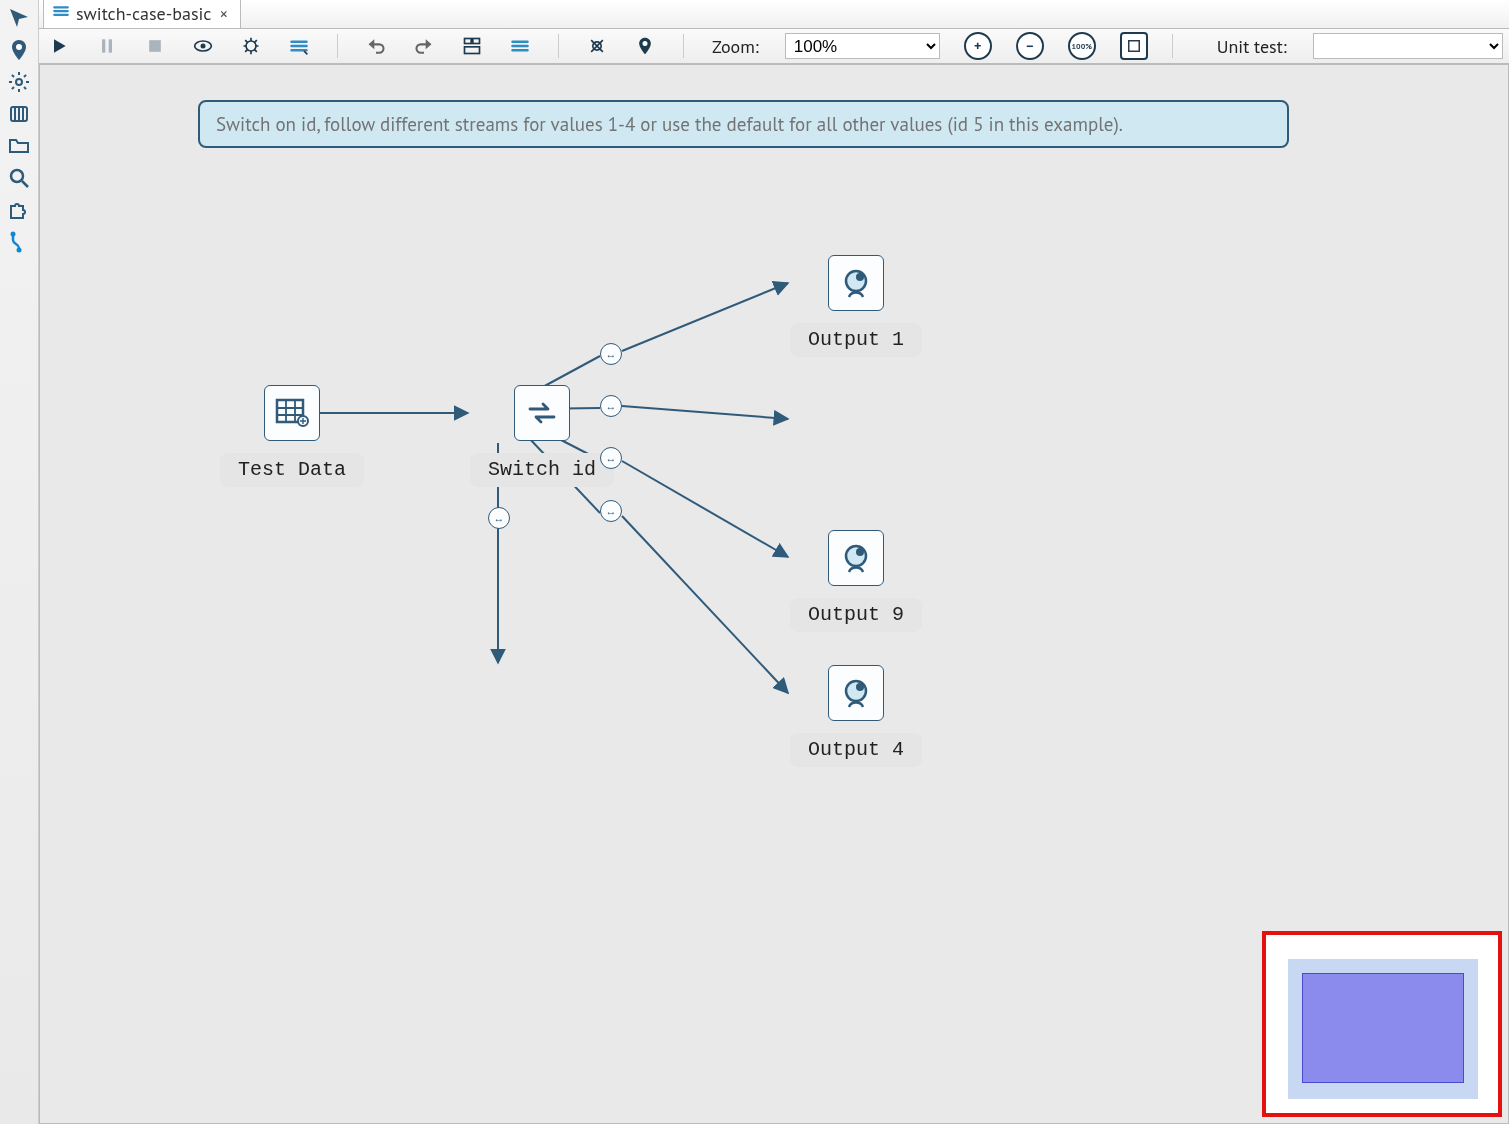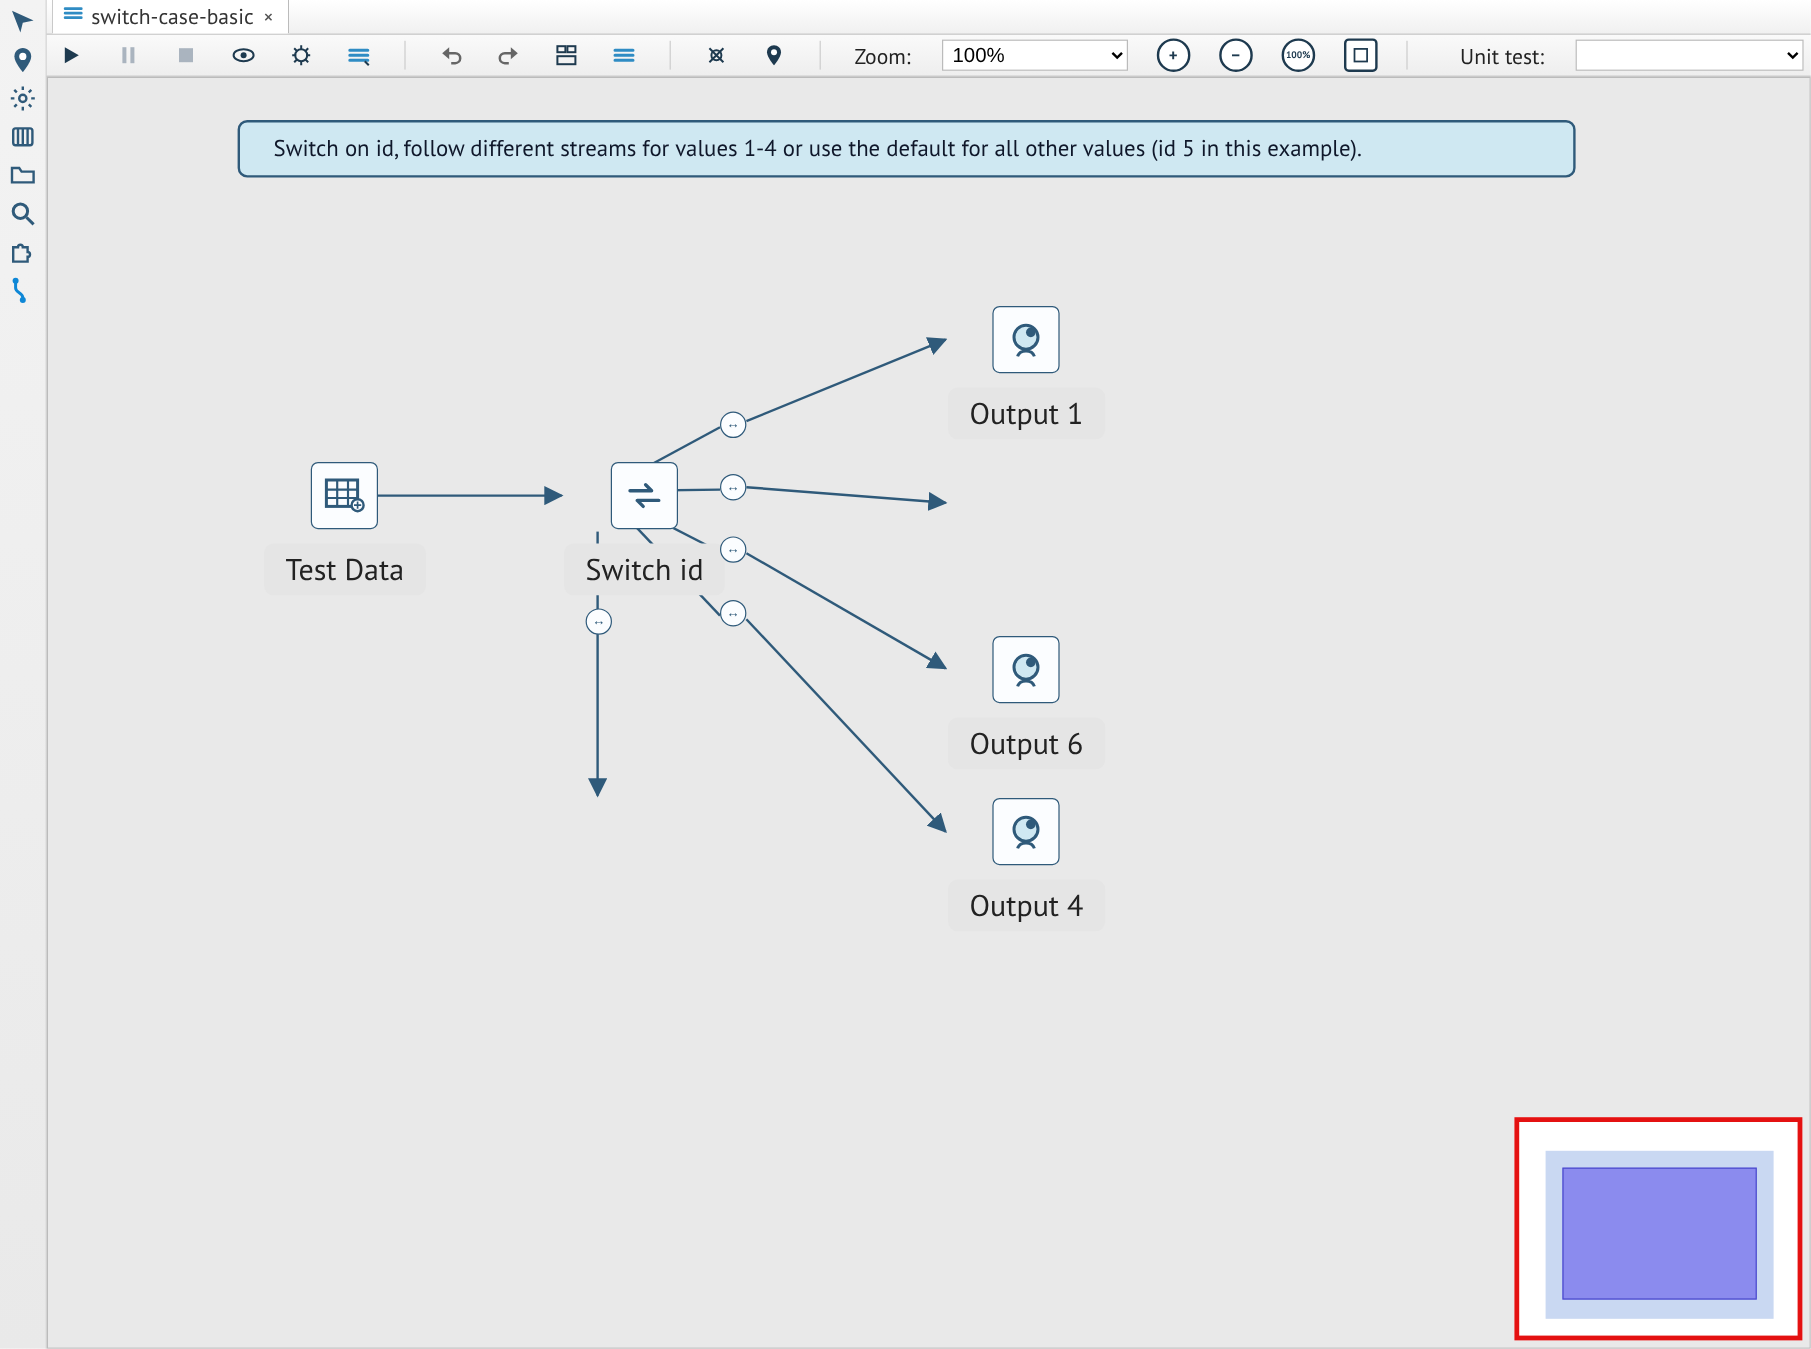--- a/index.html
+++ b/index.html
@@ -85,42 +85,43 @@
 .canvas-wrap { flex:1; position:relative; background:var(--bg); overflow:hidden; border:1px solid #bbb; margin:0; }
 svg.flow { position:absolute; left:0; top:0; width:100%; height:100%; }
 
 
 .note {
   position:absolute; left:158px; top:35px;
   width:1055px;
   background:var(--note-bg);
   border:2px solid var(--note-border);
   border-radius:8px;
-  padding:10px 28px;
-  font-size:19px; color:#0f172a;
+  padding:10px 16px;
+  font-size:19px; color:#737373;
 }
 
 .nodewrap { position:absolute; display:flex; flex-direction:column; align-items:center; }
 .node {
   width:54px; height:54px;
   border:1.5px solid var(--brand);
   border-radius:6px; background:#fbfdff;
   display:flex; align-items:center; justify-content:center;
   cursor:pointer;
   box-shadow:none;
 }
 .node svg { width:40px; height:40px; }
 .nlabel {
   margin-top:12px;
   background:var(--label-bg);
   padding:5px 18px 6px;
   border-radius:8px;
-  font-size:25px; color:#222;
+  font-size:20px; color:#222;
   text-align:right;
   white-space:nowrap;
+  font-family:Liberation Mono, monospace;
 }
 .joint {
   position:absolute; width:20px; height:20px;
   border:1.5px solid var(--brand); border-radius:50%;
   background:#fbfdff;
   display:flex; align-items:center; justify-content:center;
   font-size:11px; color:var(--brand);
 }
 
 
@@ -360,21 +361,21 @@
         <div class="nlabel">Output 1</div>
       </div>
       <div class="nodewrap" style="left:750px; top:465px">
         <div class="node">
             <svg viewBox="0 0 40 40">
               <circle cx="20" cy="18" r="10" fill="#cfe8f2" stroke="#2f5a7a" stroke-width="2.5"></circle>
               <circle cx="24" cy="14" r="4" fill="#2f5a7a"></circle>
               <path d="M13 34c2-6 12-6 14 0" fill="none" stroke="#2f5a7a" stroke-width="2.5"></path>
             </svg>
           </div>
-        <div class="nlabel">Output 6</div>
+        <div class="nlabel">Output 9</div>
       </div>
       <div class="nodewrap" style="left:750px; top:600px">
         <div class="node">
             <svg viewBox="0 0 40 40">
               <circle cx="20" cy="18" r="10" fill="#cfe8f2" stroke="#2f5a7a" stroke-width="2.5"></circle>
               <circle cx="24" cy="14" r="4" fill="#2f5a7a"></circle>
               <path d="M13 34c2-6 12-6 14 0" fill="none" stroke="#2f5a7a" stroke-width="2.5"></path>
             </svg>
           </div>
         <div class="nlabel">Output 4</div>

